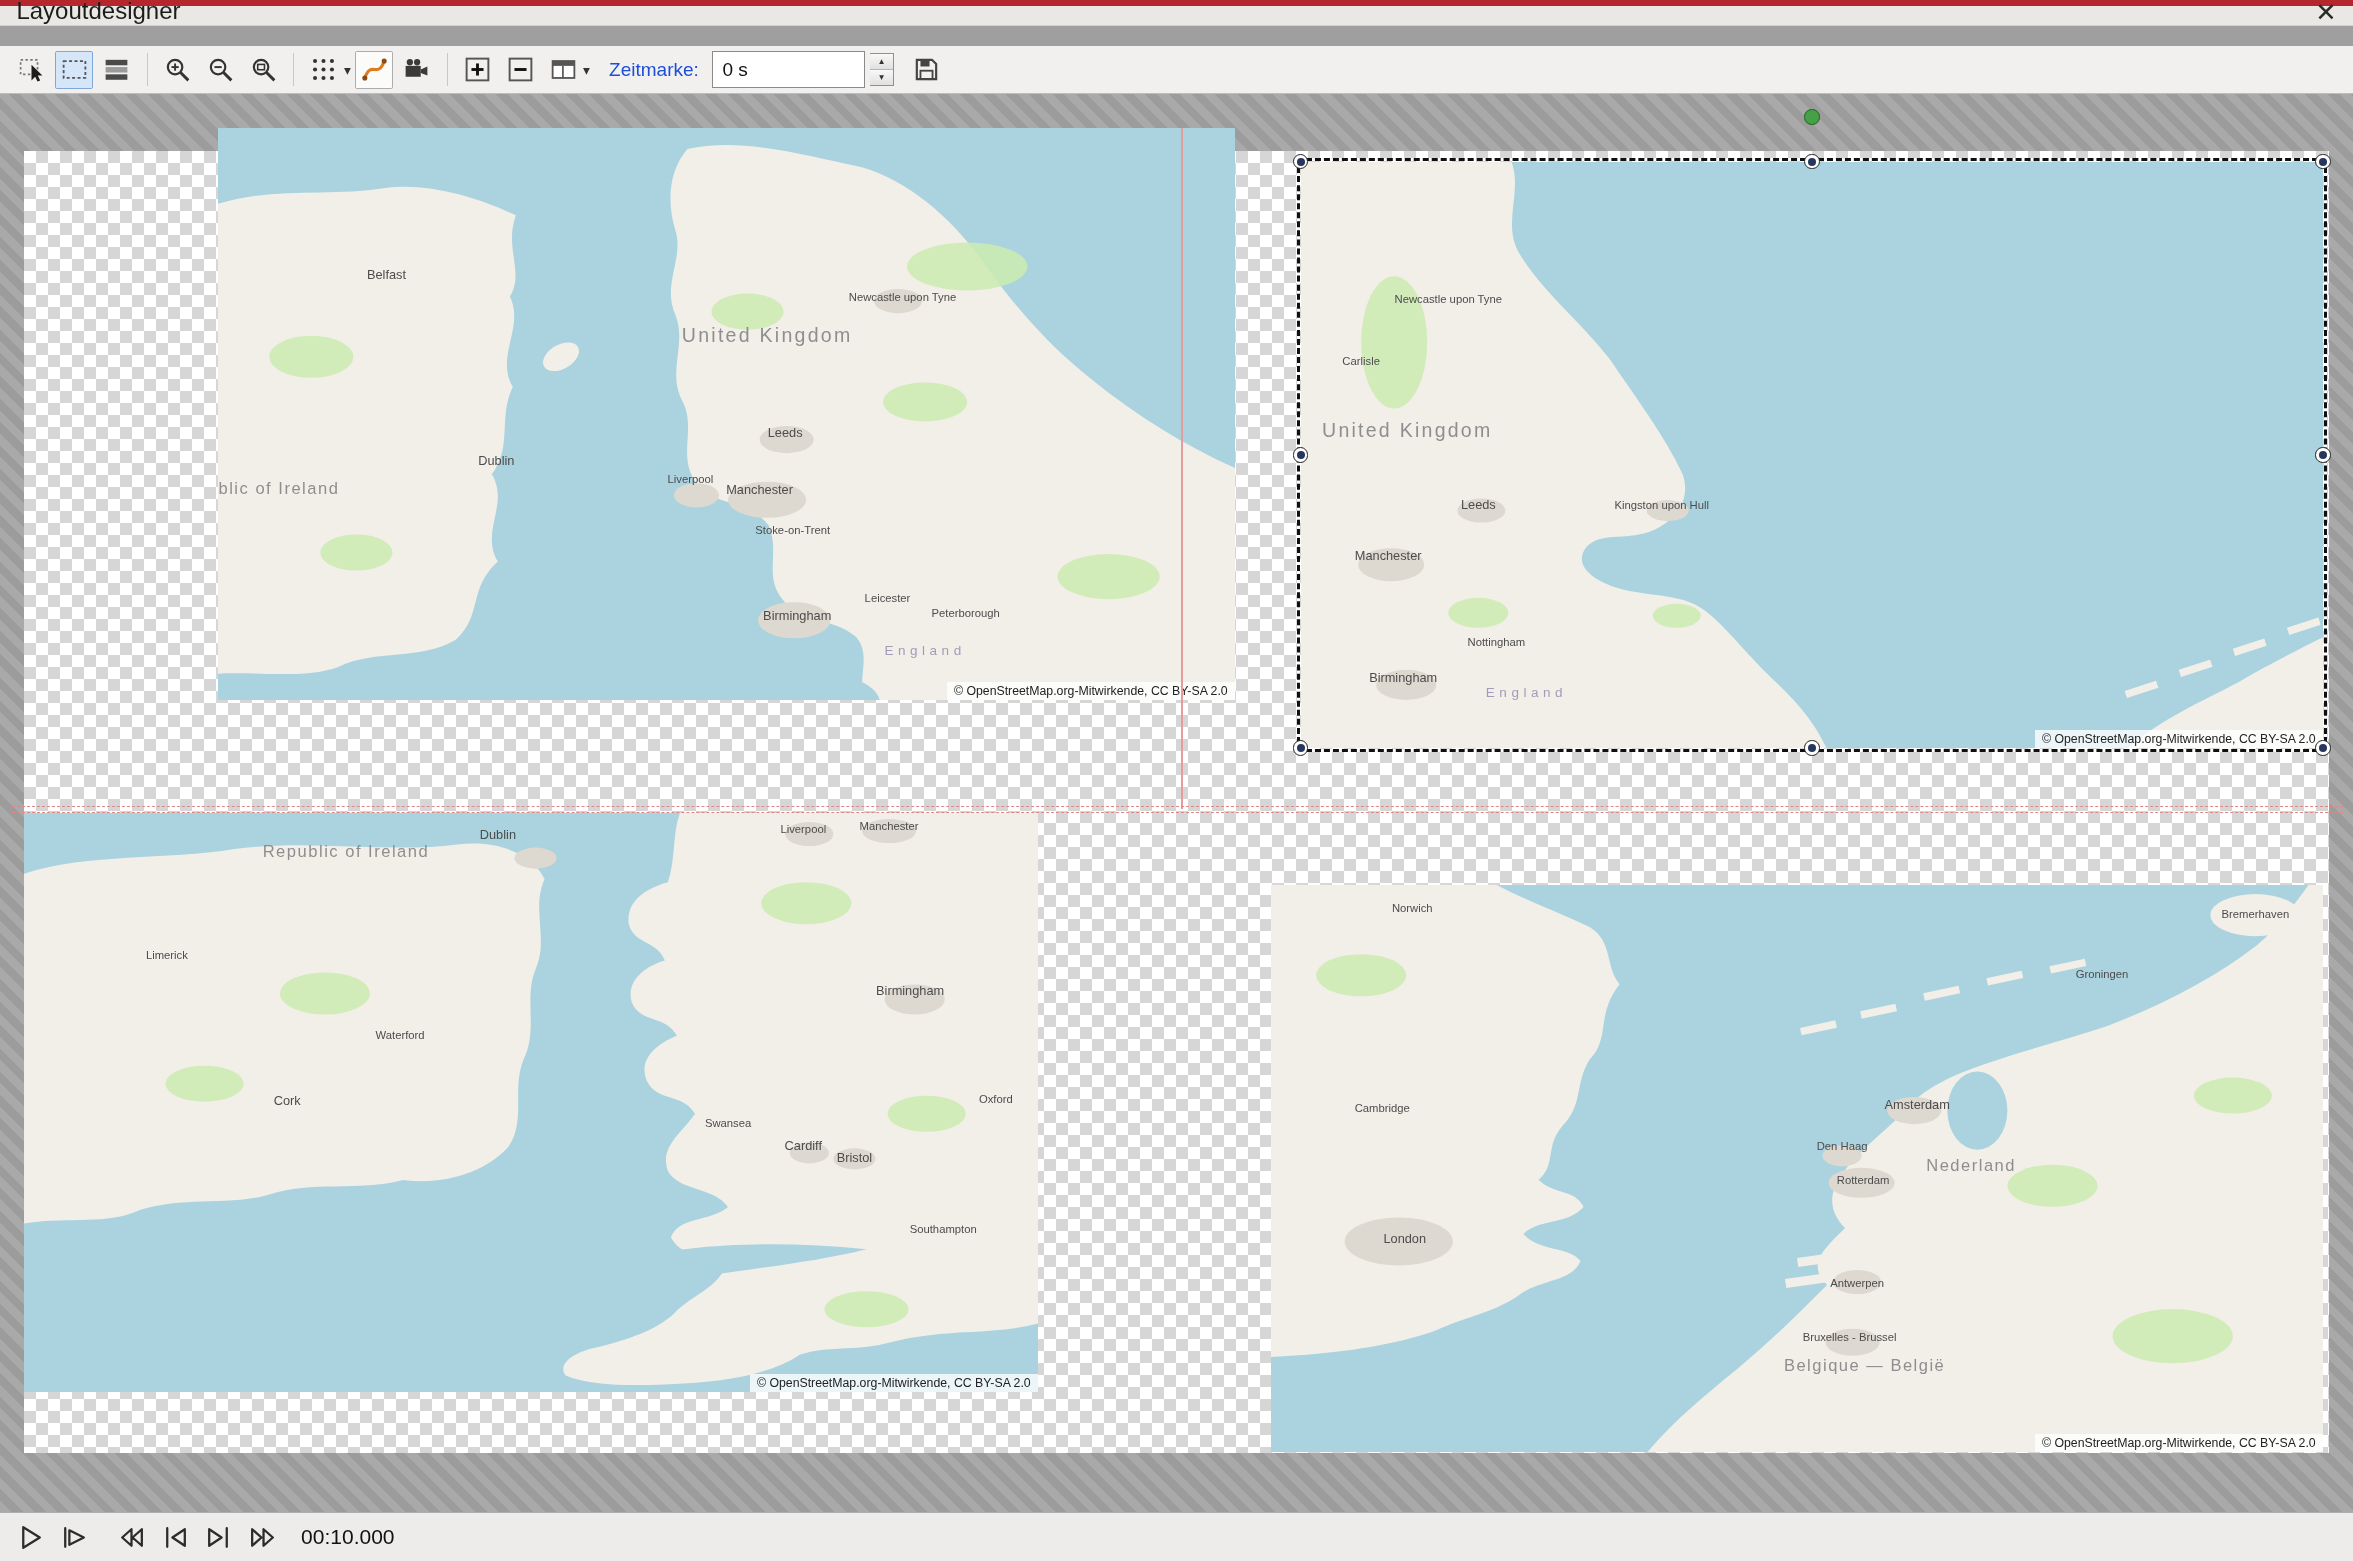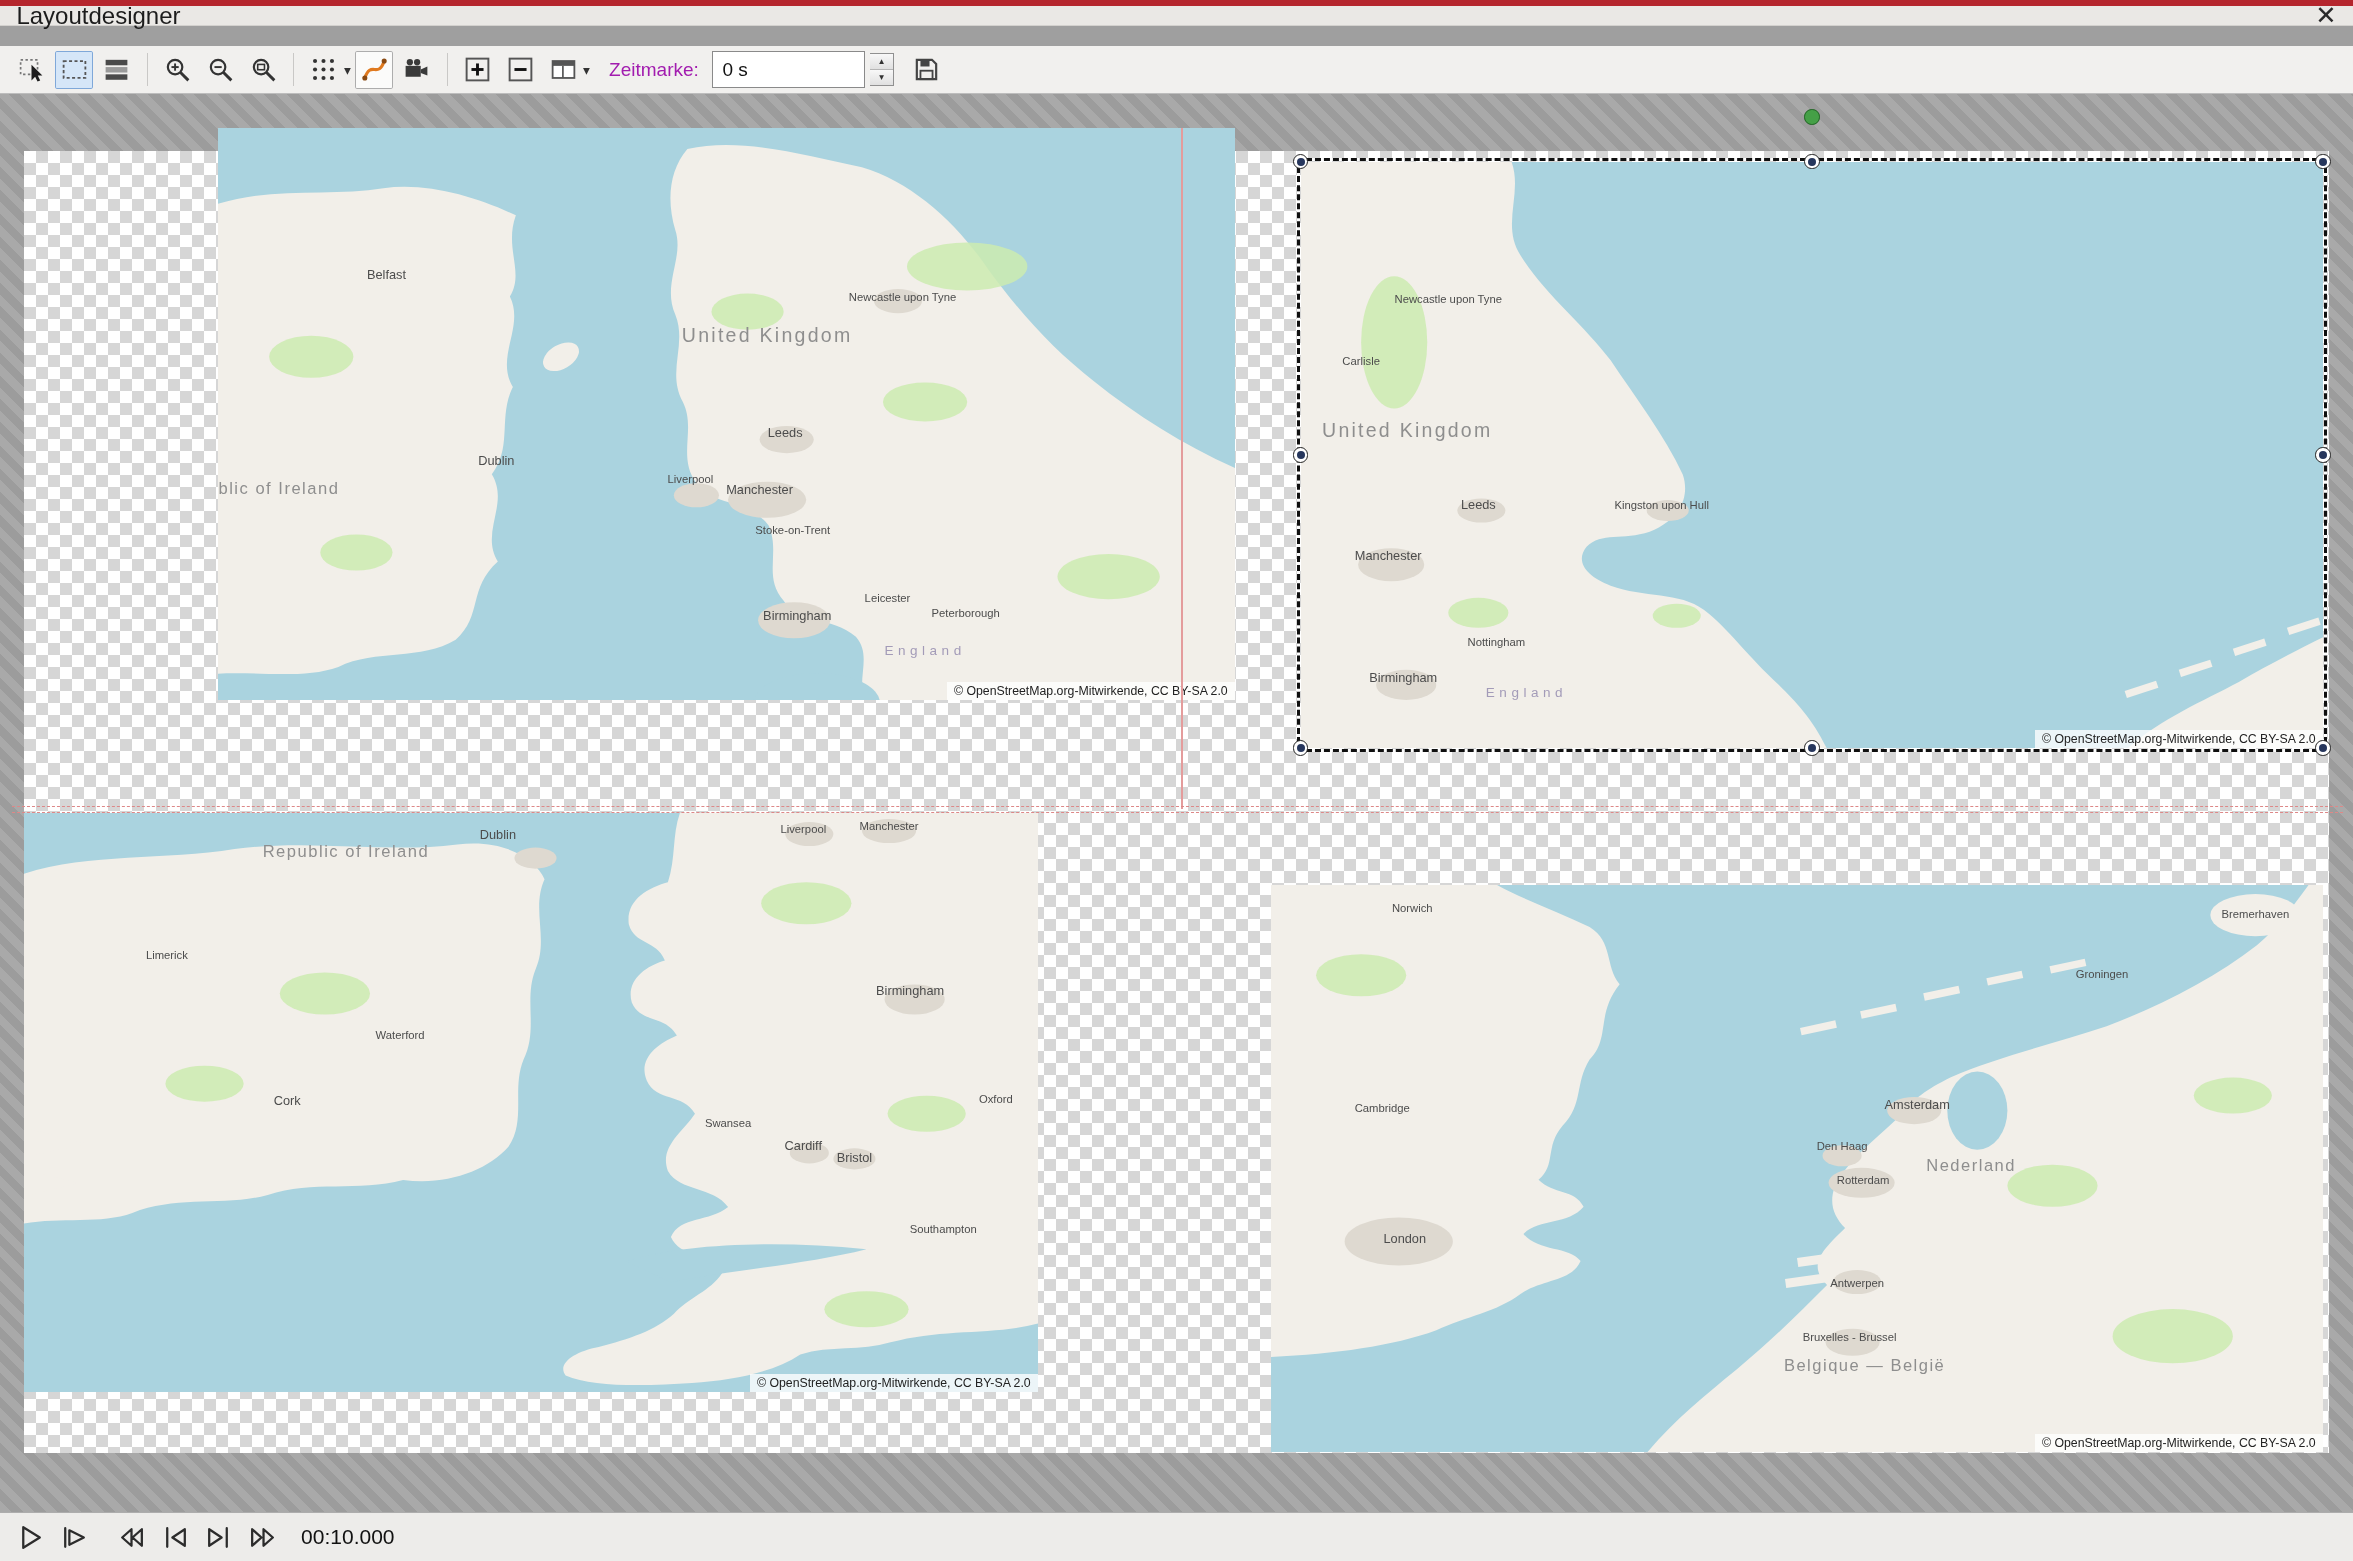--- a/index.html
+++ b/index.html
@@ -2,34 +2,34 @@
 <html style="font-size:14.6px"><head>
 <meta charset="utf-8">
 <style>
   html,body{margin:0;padding:0;width:2354px;height:1561px;overflow:hidden;
     font-family:"Liberation Sans",sans-serif;background:#9f9f9f;}
   #window{position:absolute;inset:0;}
 
   
   .accent{position:absolute;left:0;top:0;right:0;height:6.4px;background:#b5262d;}
   .titlebar{position:absolute;left:0;top:6.4px;right:0;height:20px;background:#eae8e5;
-    display:flex;align-items:center;padding:0 16.4px;box-sizing:border-box;border-bottom:0.9px solid #d3d1ce;}
+    display:flex;align-items:flex-end;padding:0 16.4px;box-sizing:border-box;border-bottom:0.9px solid #d3d1ce;}
   .title{font-size:24px;color:#1c1c1c;}
   .close{margin-left:auto;font-size:25.5px;color:#2a2a2a;line-height:1;cursor:default;}
 
   .toolbar{position:absolute;left:0;top:46px;right:0;height:48px;background:#f1f0ee;
     border-bottom:0.9px solid #bdbdbd;display:flex;align-items:center;padding-left:12.8px;gap:4.6px;box-sizing:border-box;}
   .tbtn{width:36px;height:36px;display:flex;align-items:center;justify-content:center;
     border:0.9px solid transparent;border-radius:1.8px;flex:0 0 auto;}
   .tbtn.active{background:#d5e6f8;border-color:#7fa8d9;}
   .tbtn.bordered{background:#fbfbfa;border-color:#adadad;}
   .tbtn svg{width:29px;height:29px;}
   .ddarrow{font-size:13.7px;color:#333;margin-left:-3.6px;}
   .sep{width:0.9px;height:33px;background:#c9c8c6;margin:0 6.4px;flex:0 0 auto;}
-  .tlabel{font-size:19px;color:#a21caf;margin:0 9px 0 14.6px;white-space:nowrap;}
+  .tlabel{font-size:19px;color:#1d4ed8;margin:0 9px 0 14.6px;white-space:nowrap;}
   .tfield{width:153px;height:37px;background:#fff;border:0.9px solid #8a8a8a;font-size:19px;color:#111;
     display:flex;align-items:center;padding:0 9px;box-sizing:border-box;}
   .spin{width:24px;height:33px;display:flex;flex-direction:column;border:0.9px solid #909090;border-left:none;box-sizing:border-box;}
   .spin>div{flex:1;display:flex;align-items:center;justify-content:center;font-size:8.2px;color:#333;
     background:linear-gradient(#f8f8f8,#e0e0e0);}
   .spin>div+div{border-top:0.9px solid #b5b5b5;}
 
   
   .canvas{position:absolute;left:0;top:94px;right:0;height:1418px;
     background:repeating-linear-gradient(45deg,#a9a9a9 0 8.2px,#9c9c9c 8.2px 16.4px);}

